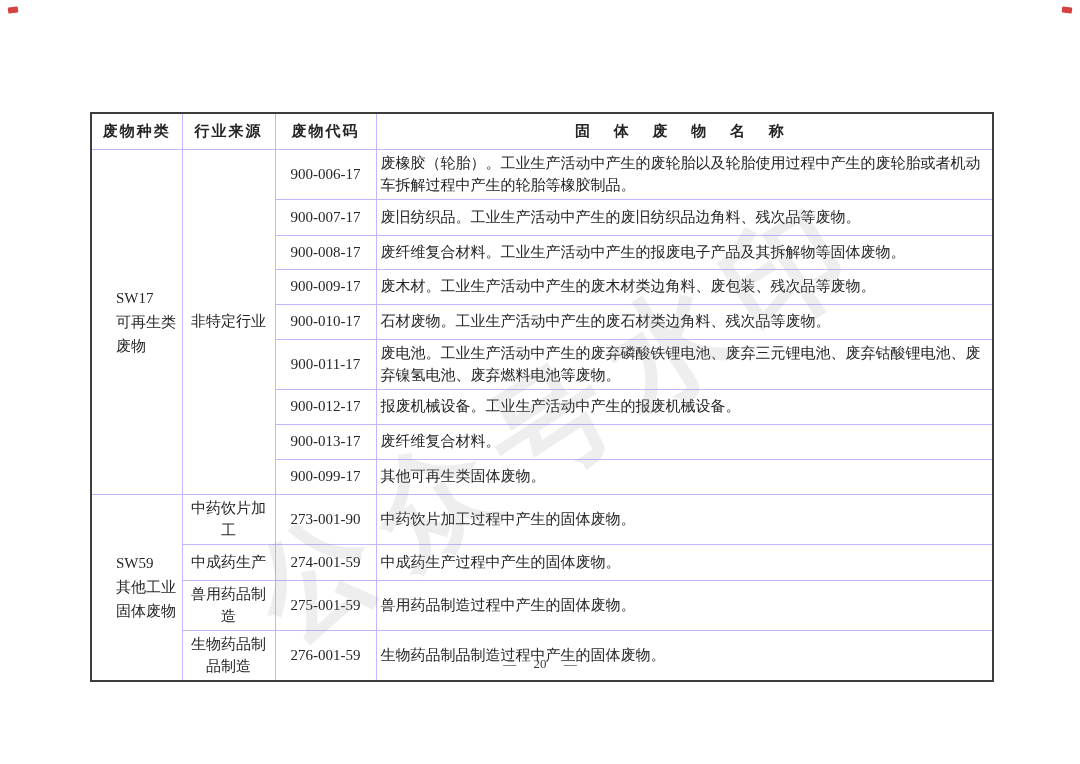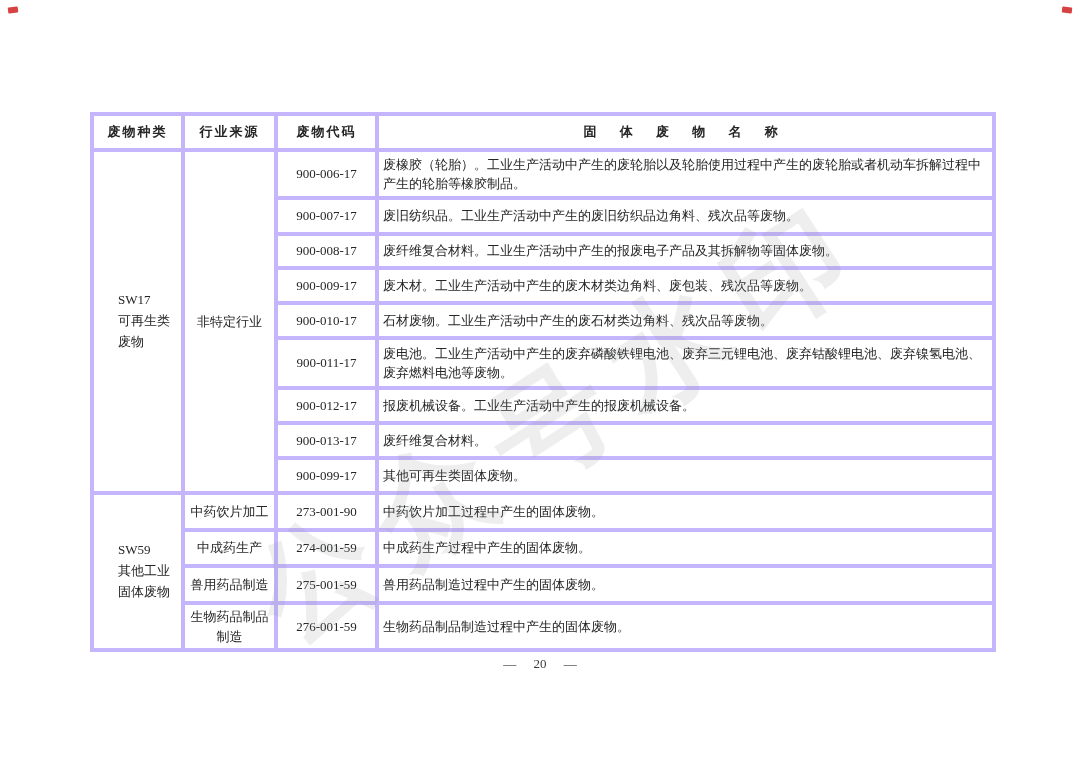--- a/index.html
+++ b/index.html
@@ -20,22 +20,22 @@
     border-collapse: collapse;
     table-layout: fixed;
     border: 2px solid #3d3d3d;
   }
   .doc-table col.c1 { width: 91px; }
   .doc-table col.c2 { width: 93px; }
   .doc-table col.c3 { width: 101px; }
   .doc-table col.c4 { width: 617px; }
 
   .doc-table th, .doc-table td {
-    border: 4px solid #c4b5fd;
-    font-size: 13px;
+    border: 1px solid #c4b5fd;
+    font-size: 15px;
     vertical-align: middle;
     padding: 2px 4px;
     line-height: 1.5;
   }
   .doc-table th {
     font-weight: bold;
     text-align: center;
     letter-spacing: 2px;
     height: 36px;
   }

